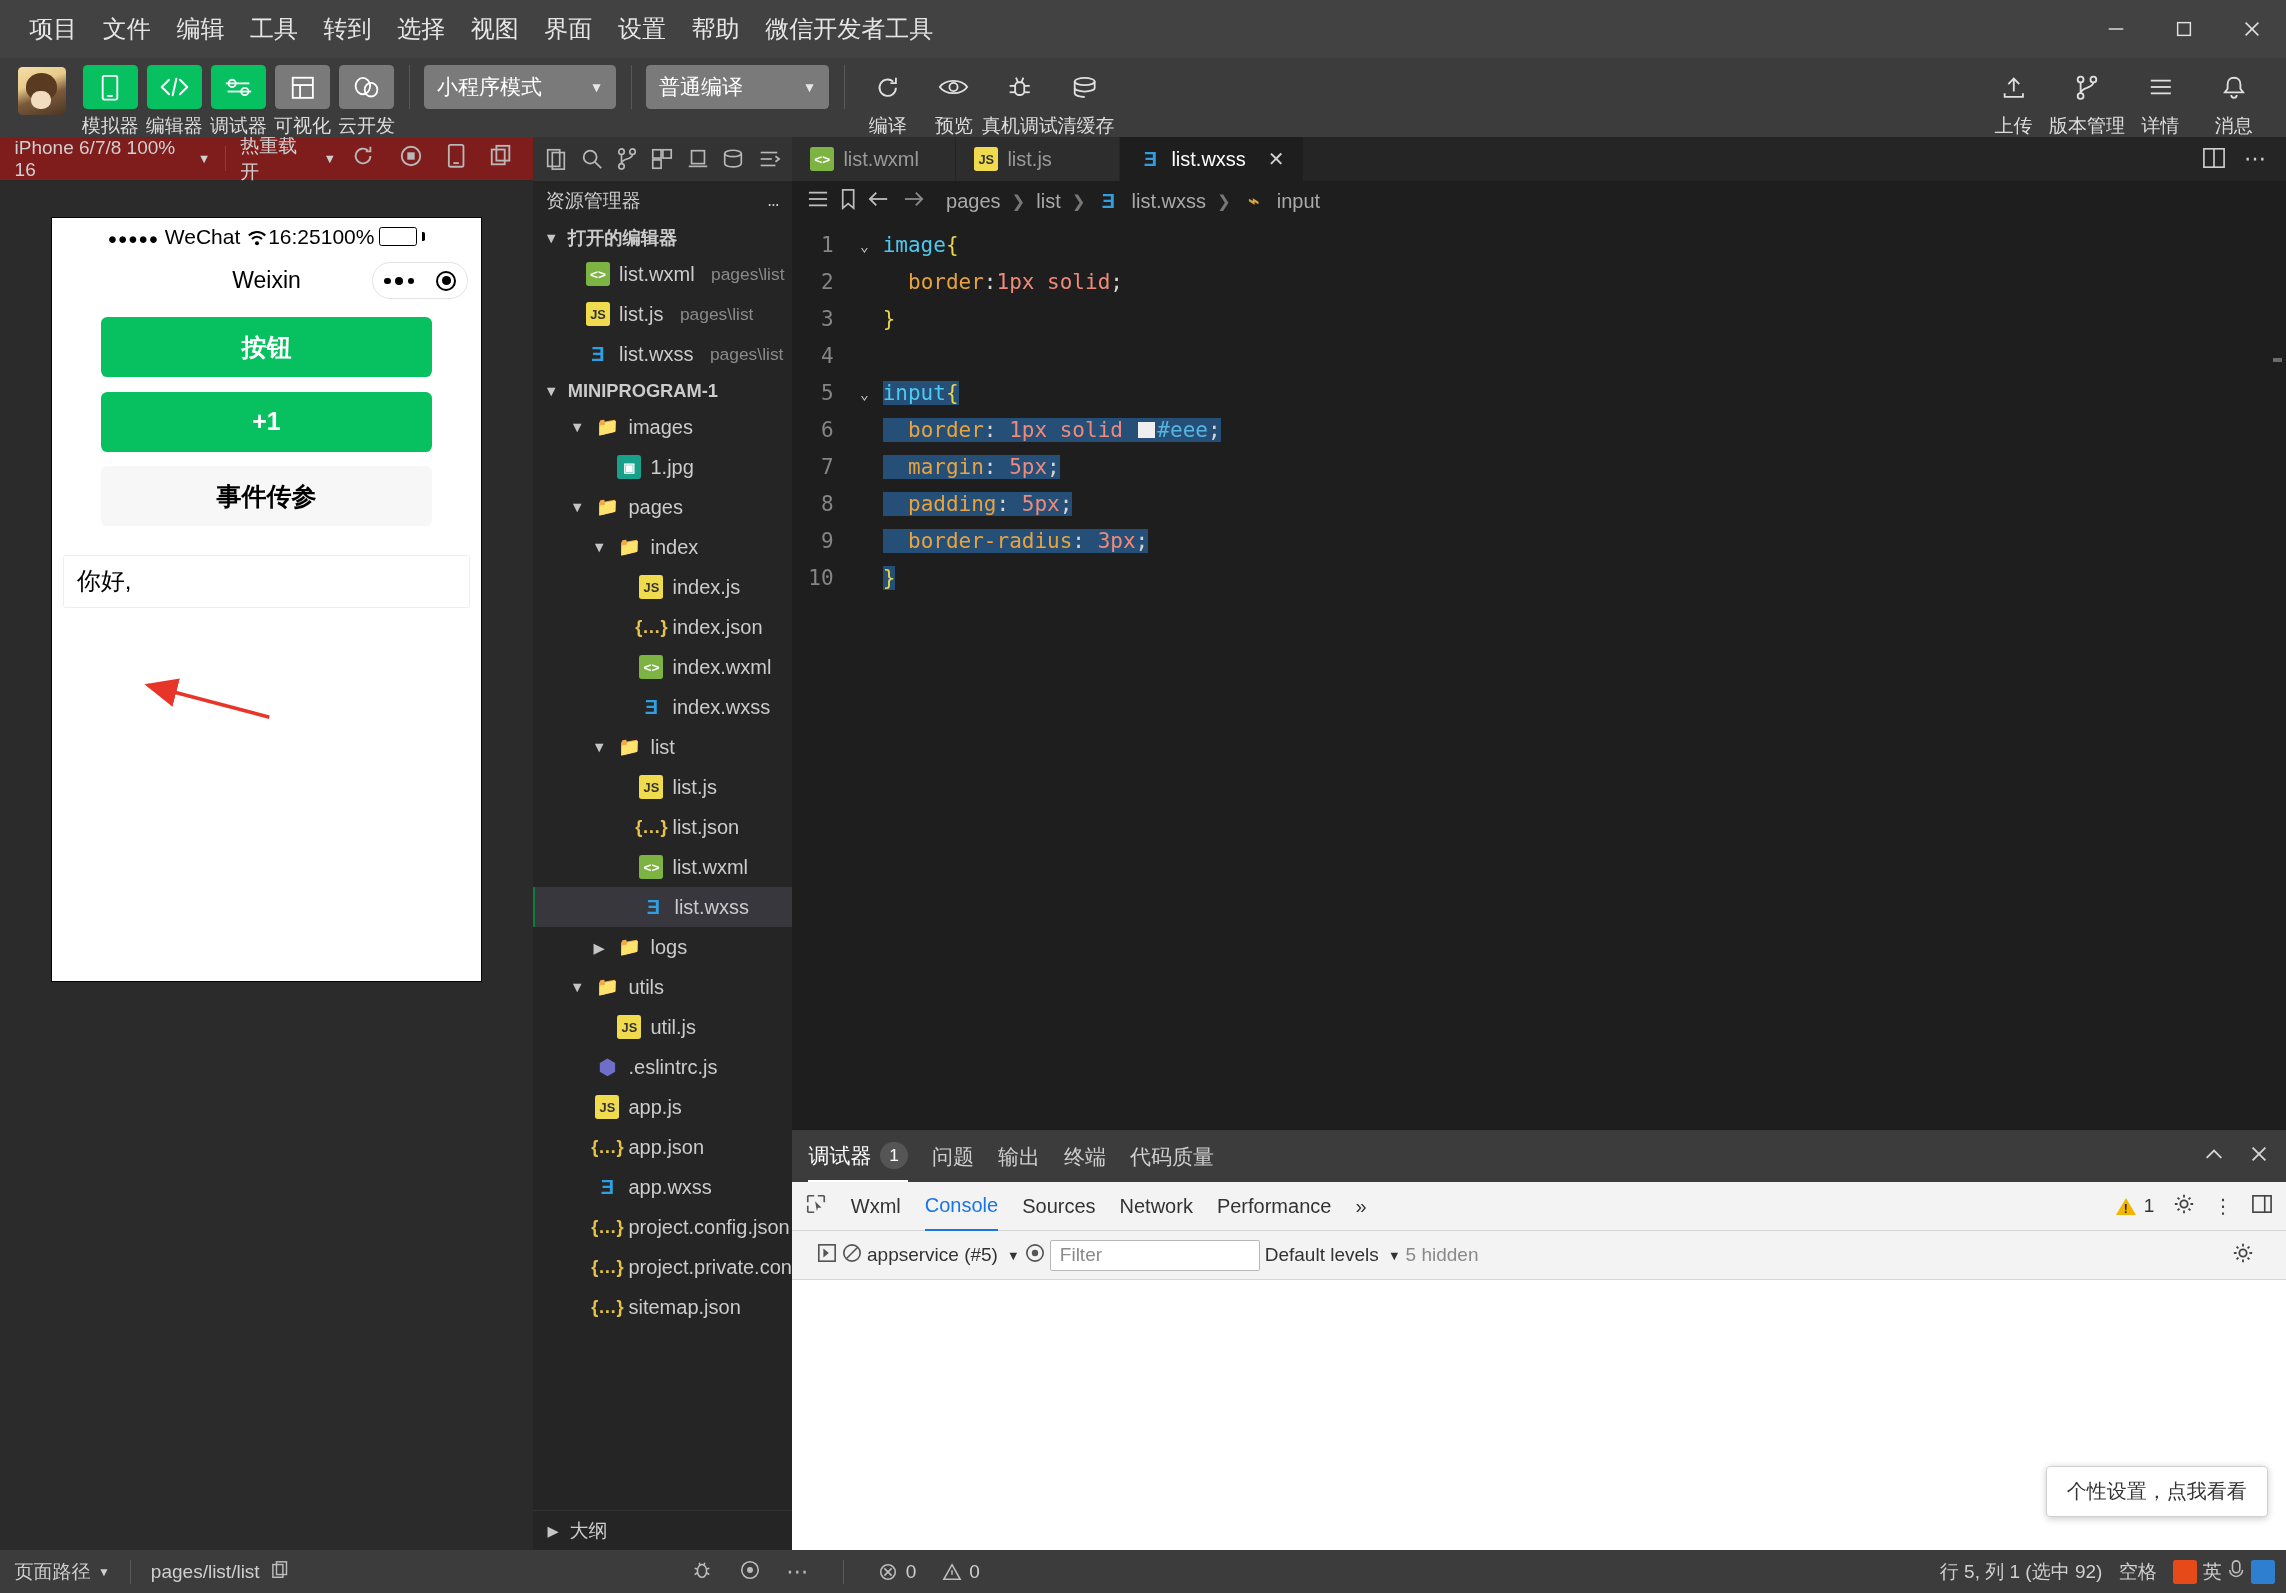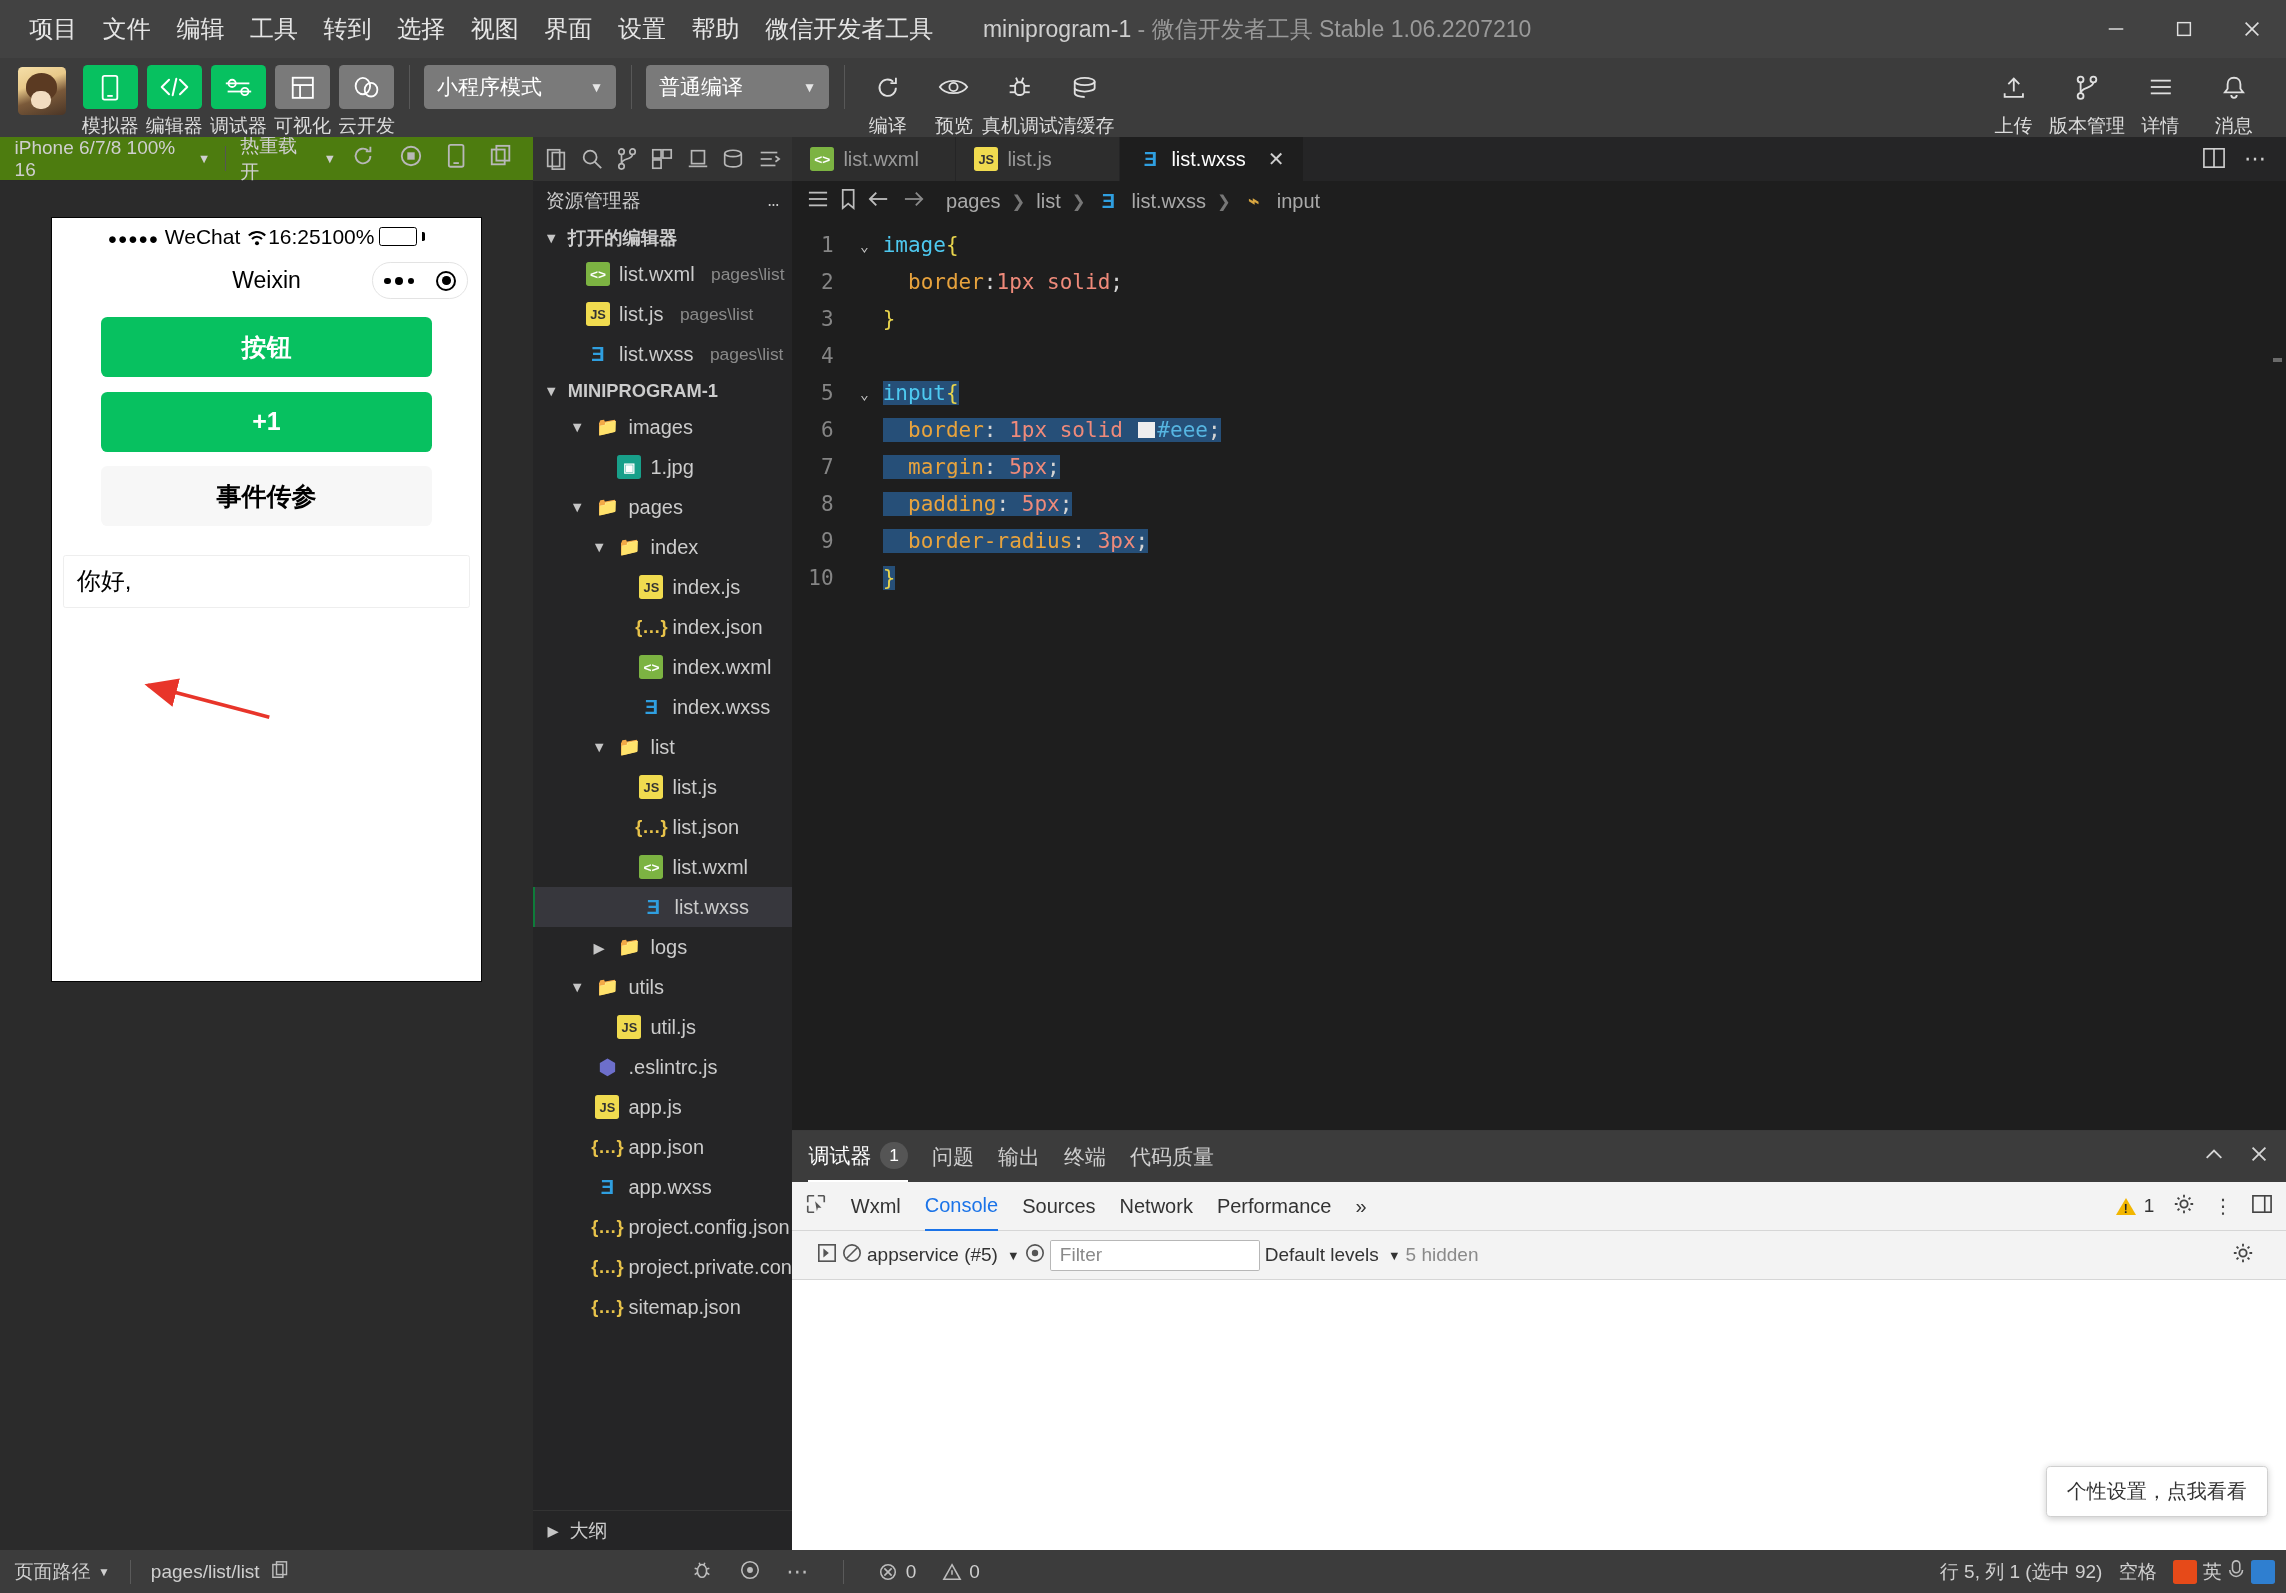--- a/index.html
+++ b/index.html
@@ -66,21 +66,21 @@
     position: relative;
   }
   .right-icon-grp { display: flex; gap: 16.4px; margin-left: auto; padding-right: 5.5px; }
 
   
   .body { flex: 1; display: flex; min-height: 0; }
 
   
   .sim-col { width: 533px; background: #2b2b2b; display: flex; flex-direction: column; flex: 0 0 533px; }
   .sim-bar {
-    height: 44px; background: #4d7c0f; display: flex; align-items: center;
+    height: 44px; background: #7f1d1d; display: flex; align-items: center;
     color: #cfcfcf; font-size: 19px; border-bottom: 0.9px solid #2a2a2a;
   }
   .sim-bar .cell { padding: 0 14.6px; display: flex; align-items: center; gap: 7.3px; height: 44px; }
   .sim-bar .divider { width: 0.9px; height: 25.6px; background: #555; }
   .sim-stage { flex: 1; display: flex; justify-content: center; padding-top: 37px; }
   .phone {
     width: 429px; height: 763px; background: #fff; display: flex; flex-direction: column;
     box-shadow: 0 0 0 0.9px #000;
   }
   .phone-status {
@@ -256,26 +256,20 @@
       <div class="menu-item">文件</div>
       <div class="menu-item">编辑</div>
       <div class="menu-item">工具</div>
       <div class="menu-item">转到</div>
       <div class="menu-item">选择</div>
       <div class="menu-item">视图</div>
       <div class="menu-item">界面</div>
       <div class="menu-item">设置</div>
       <div class="menu-item">帮助</div>
       <div class="menu-item">微信开发者工具</div>
-    </div>
-    <div class="title-text">
-      <span>miniprogram-1</span>
-      <span class="dim">-</span>
-      <span class="dim">微信开发者工具</span>
-      <span class="ver">Stable 1.06.2207210</span>
     </div>
     <div class="win-controls">
       <div class="win-btn">
         <svg width="20" height="20" viewBox="0 0 22 22">
             <line x1="3" y1="11" x2="19" y2="11" stroke="#e0e0e0" stroke-width="1.6"></line>
           </svg>
       </div>
       <div class="win-btn">
         <svg width="20" height="20" viewBox="0 0 22 22">
             <rect x="4" y="4" width="14" height="14" fill="none" stroke="#e0e0e0" stroke-width="1.6"></rect>

